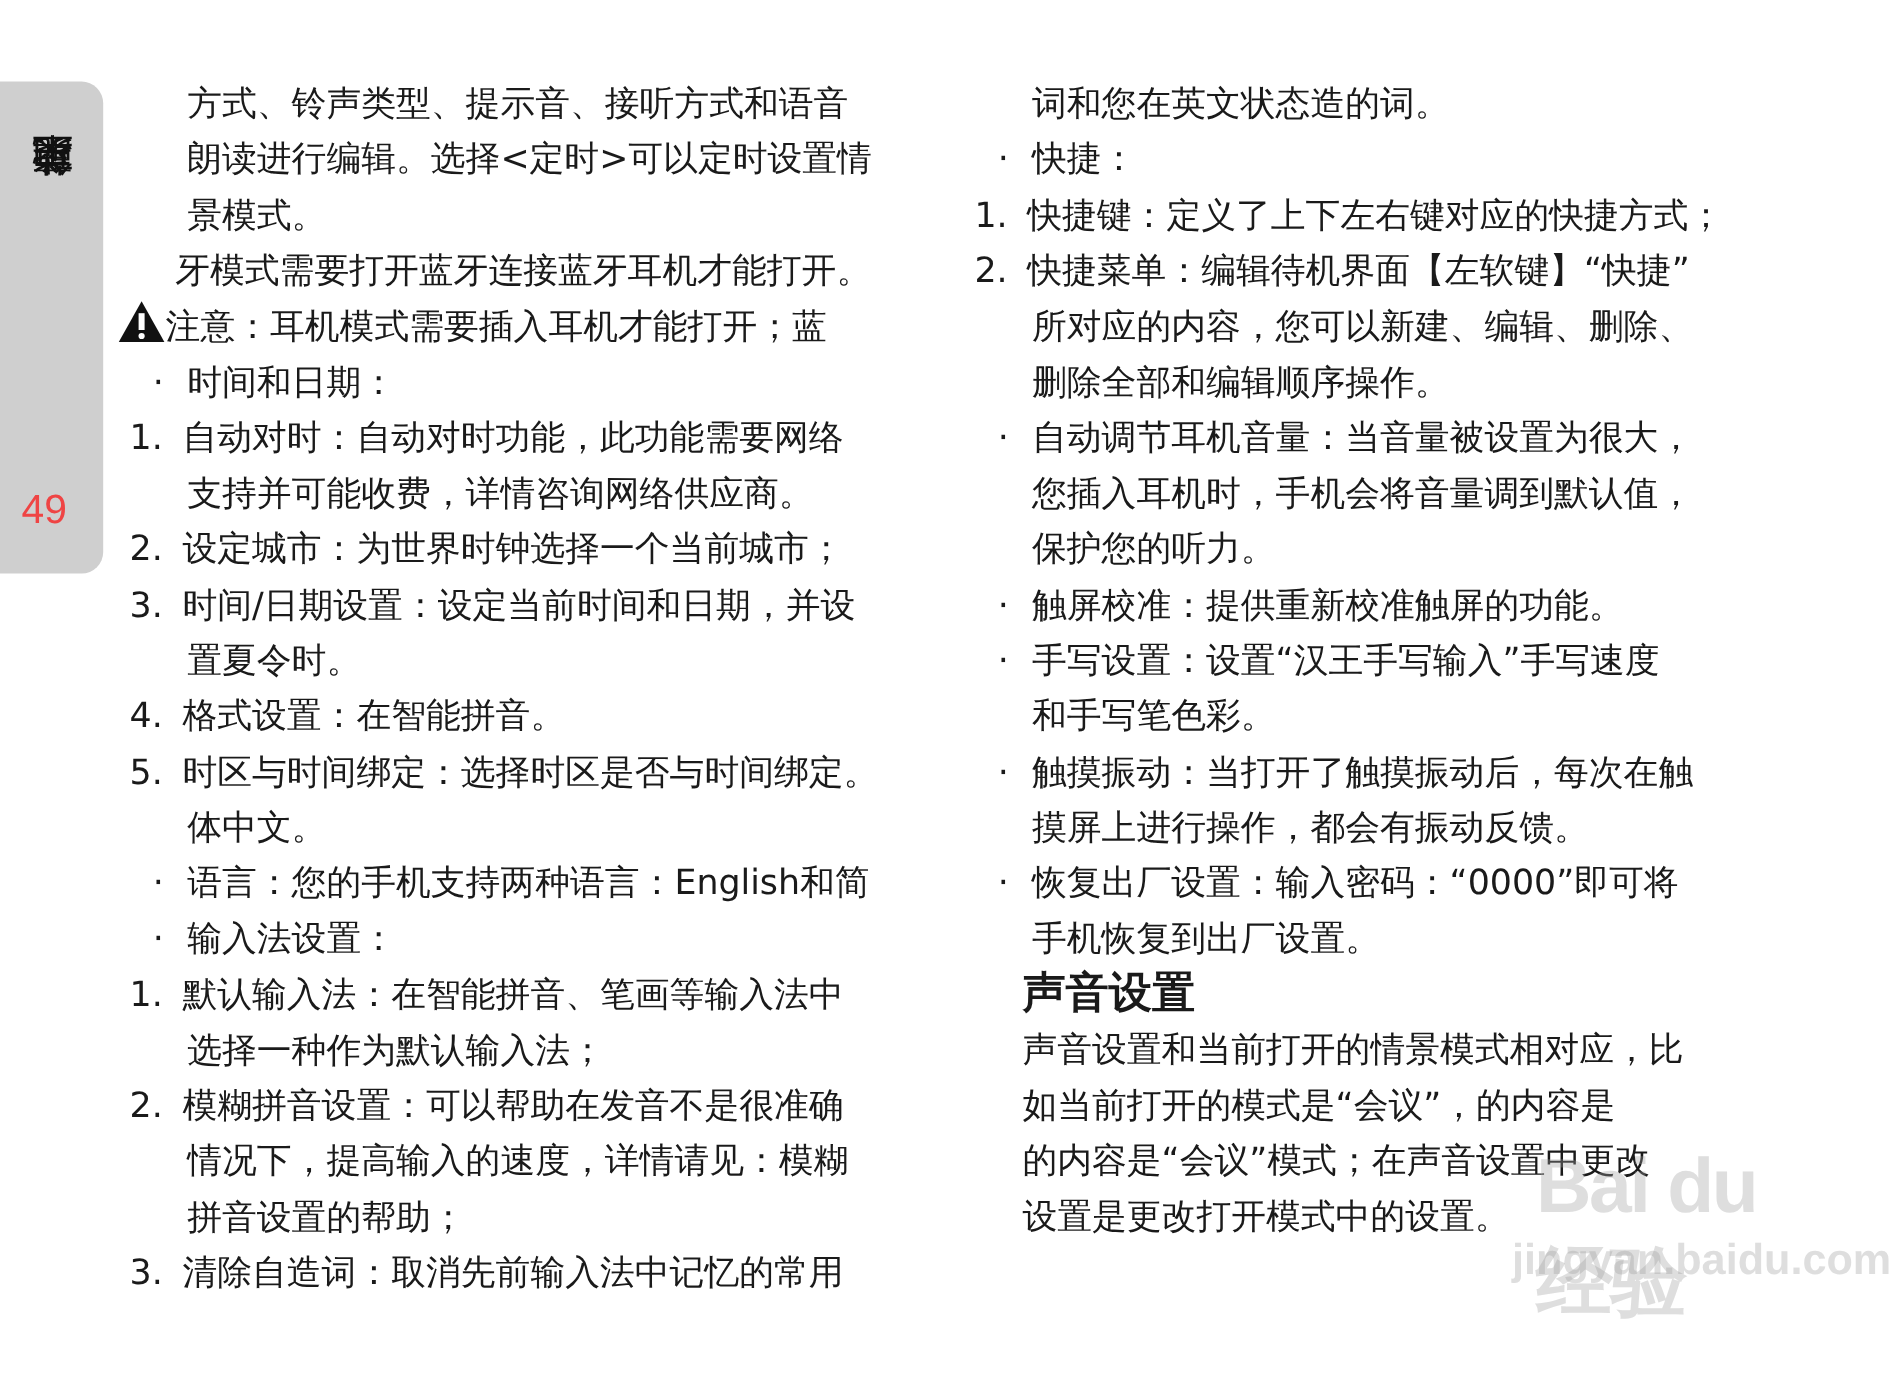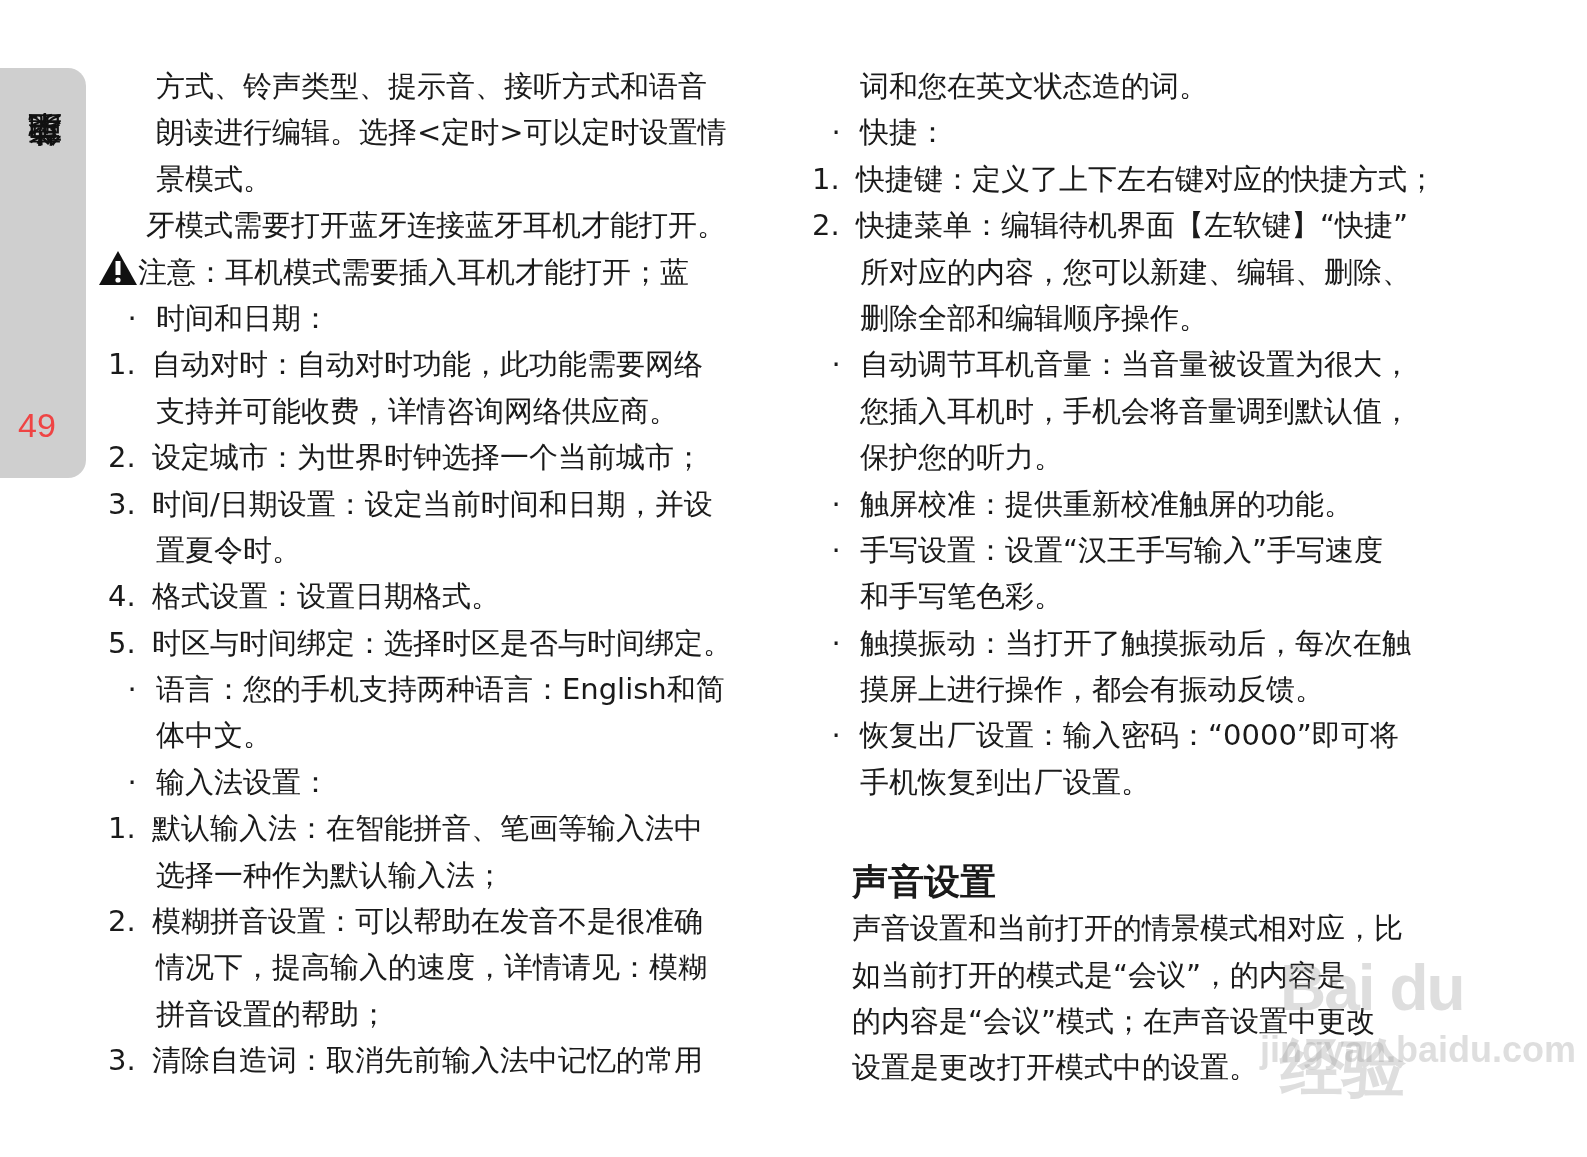--- a/index.html
+++ b/index.html
@@ -24,21 +24,21 @@
   .col { position:absolute; font-size:29px; line-height:46.4px; }
   .col-left { left:108px; top:63px; width:680px; }
   .col-right { left:812px; top:63px; width:680px; }
   .line { white-space:nowrap; height:46.4px; }
   .indent { padding-left:48px; }
   .bullet { display:inline-block; width:48px; text-align:center; }
   .num { display:inline-block; width:44px; }
   b, .bold { font-weight:normal; }
   .warn { position:relative; left:-10px; }
   .warn-icon { display:inline-block; width:40px; height:36px; vertical-align:-4px; }
-  .section-title { font-size:36px; font-weight:bold; margin-top:54px; height:46px; line-height:46px; padding-left:40px; }
+  .section-title { font-size:36px; font-weight:bold; height:46px; line-height:46px; padding-left:40px; }
   .watermark {
     position:absolute; left:1290px; top:940px; width:200px; height:140px;
     color:rgba(160,160,160,0.35); font-family:"Liberation Sans",sans-serif; font-weight:bold;
     pointer-events:none;
     margin-top:11px;
   }
   .wm-big { font-size:64px; position:absolute; left:-10px; top:0; letter-spacing:-2px; }
   .wm-small { font-size:36px; position:absolute; left:-30px; top:78px; }
 </style>
 </head>
@@ -63,25 +63,25 @@
         </svg>
     </span><b>注意：</b><span>耳机模式需要插入耳机才能打开；蓝</span>
   </div>
 
   <div class="line"><span class="bullet">·</span><b>时间和日期：</b></div>
   <div class="line"><span class="num">1.</span><span>自动对时：自动对时功能，此功能需要网络</span></div>
   <div class="line indent">支持并可能收费，详情咨询网络供应商。</div>
   <div class="line"><span class="num">2.</span><span>设定城市：为世界时钟选择一个当前城市；</span></div>
   <div class="line"><span class="num">3.</span><span>时间/日期设置：设定当前时间和日期，并设</span></div>
   <div class="line indent">置夏令时。</div>
-  <div class="line"><span class="num">4.</span><span>格式设置：设置日期格式。</span></div>
+  <div class="line"><span class="num">4.</span><span>格式设置：在智能拼音。</span></div>
   <div class="line"><span class="num">5.</span><span>时区与时间绑定：选择时区是否与时间绑定。</span></div>
 
+  <div class="line indent">体中文。</div>
   <div class="line"><span class="bullet">·</span><b>语言：</b><span>您的手机支持两种语言：English和简</span></div>
-  <div class="line indent">体中文。</div>
 
   <div class="line"><span class="bullet">·</span><b>输入法设置：</b></div>
   <div class="line"><span class="num">1.</span><span>默认输入法：在智能拼音、笔画等输入法中</span></div>
   <div class="line indent">选择一种作为默认输入法；</div>
   <div class="line"><span class="num">2.</span><span>模糊拼音设置：可以帮助在发音不是很准确</span></div>
   <div class="line indent">情况下，提高输入的速度，详情请见：模糊</div>
   <div class="line indent">拼音设置的帮助；</div>
   <div class="line"><span class="num">3.</span><span>清除自造词：取消先前输入法中记忆的常用</span></div>
 </div>
 

